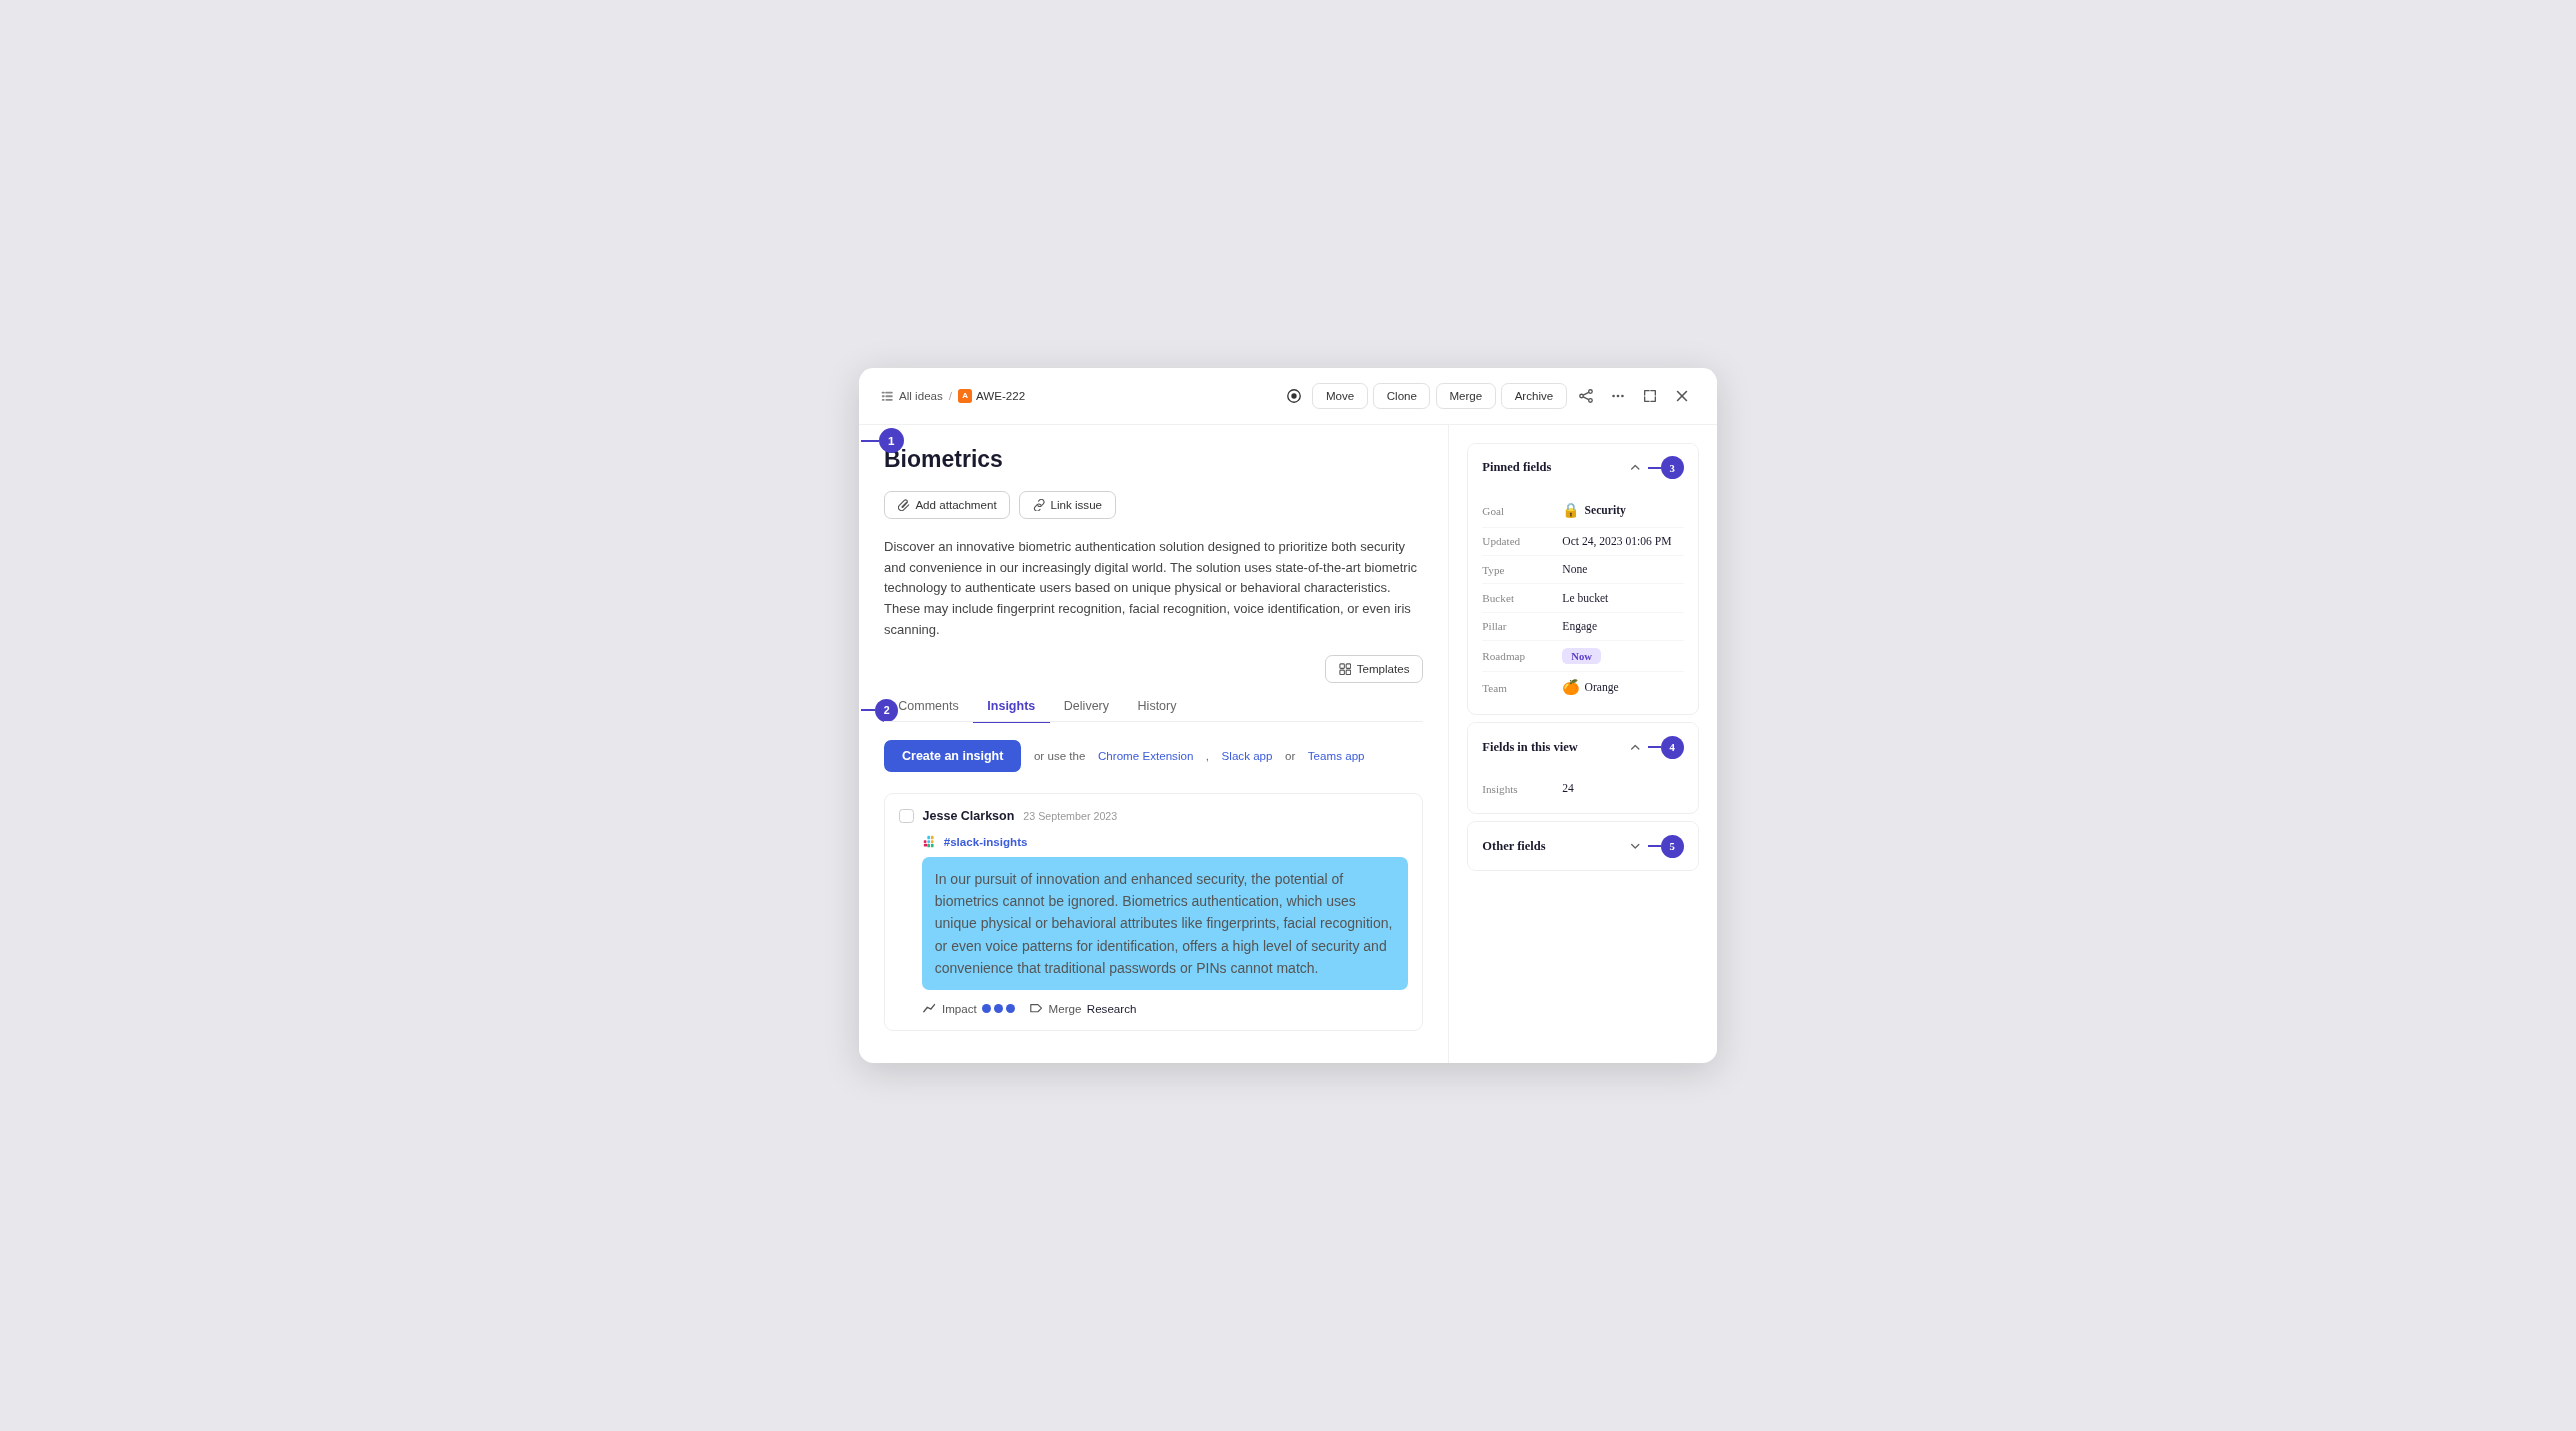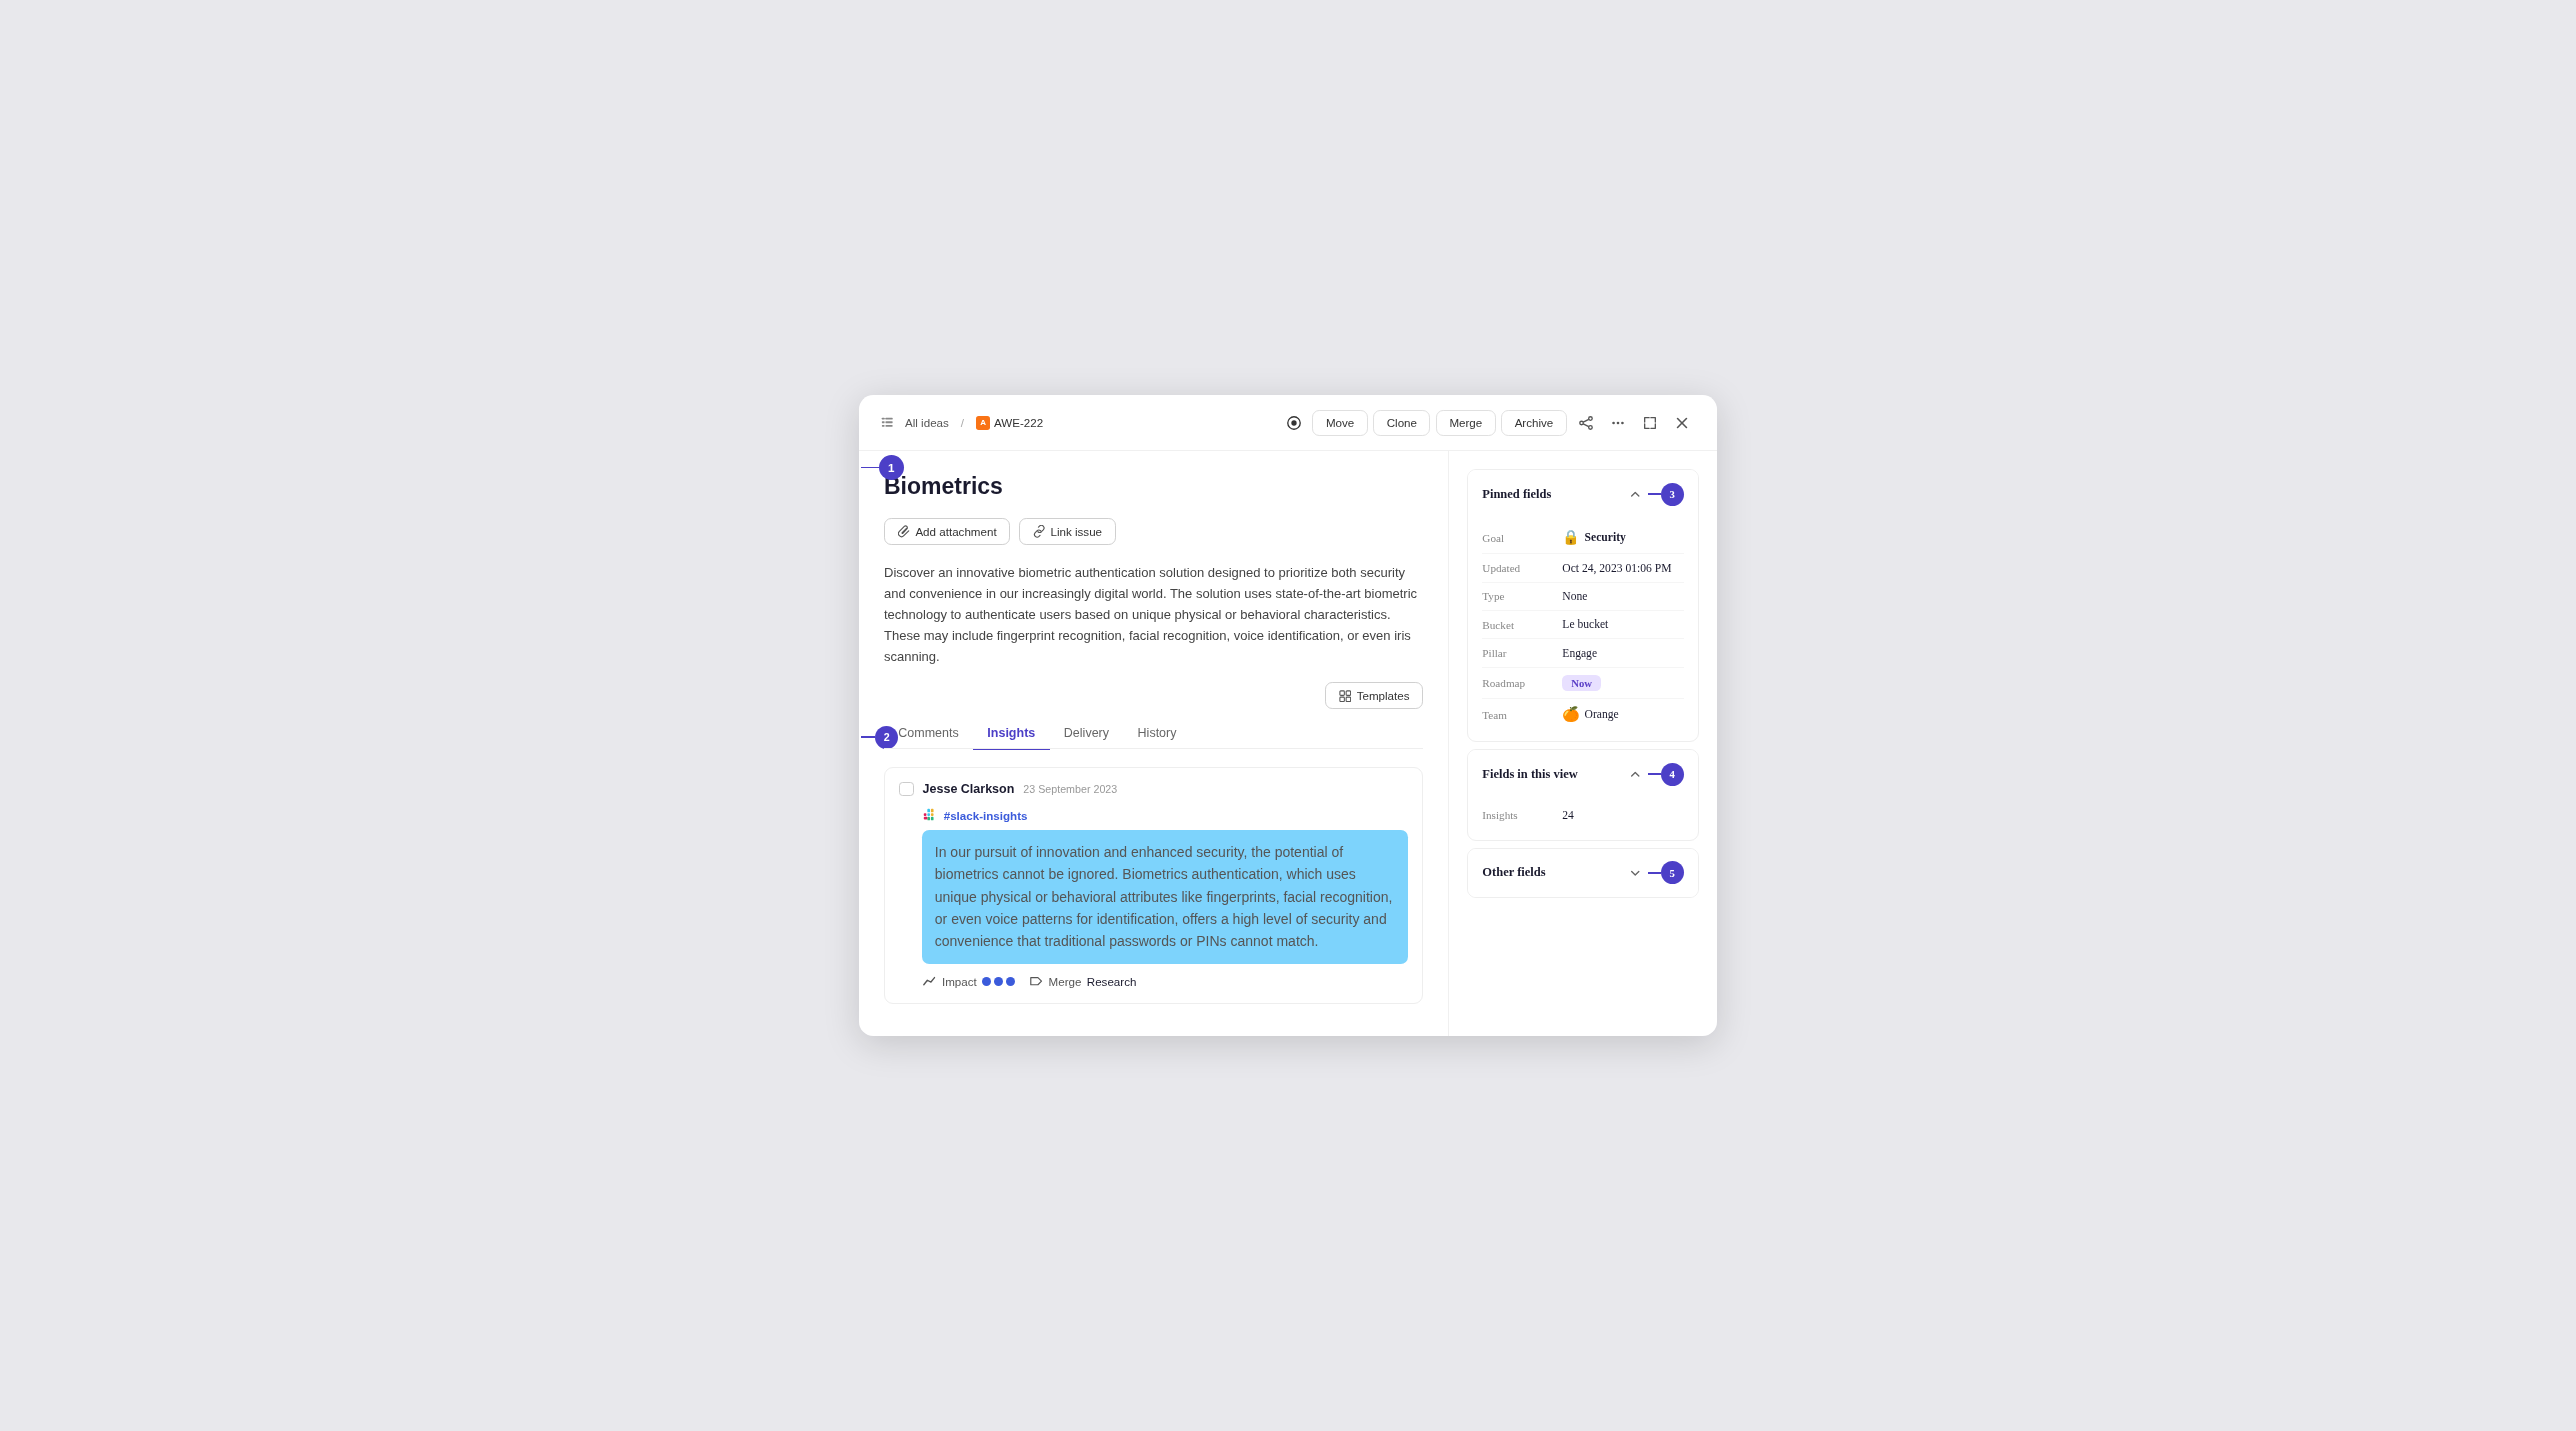--- a/index.html
+++ b/index.html
@@ -24,21 +24,21 @@
     .modal-header {
       display: flex;
       align-items: center;
       justify-content: space-between;
       padding: 14.3px 21.5px;
       border-bottom: 0.9px solid #f0f0f0;
     }
     .breadcrumb {
       display: flex;
       align-items: center;
-      gap: 12px;
+      gap: 6px;
       font-size: 11.6px;
       color: #555;
       justify-content: center;
     }
     .breadcrumb-id {
       display: flex;
       align-items: center;
       gap: 3.6px;
       font-weight: 500;
     }
@@ -470,20 +470,29 @@
           <div style="width:23px;height:23px;background:#4c3fc7;border-radius:50%;color:#fff;font-size:10.7px;font-weight:bold;display:flex;align-items:center;justify-content:center;">2</div>
         </div>
         <div class="tabs-row">
           <div class="tab">Comments</div>
           <div class="tab active">Insights</div>
           <div class="tab">Delivery</div>
           <div class="tab">History</div>
         </div>
       </div>
 
+      <div class="create-insight-area">
+        <button class="create-btn">Create an insight</button>
+        <span style="font-size:11.6px;color:#666;">or use the</span>
+        <a class="link-text">Chrome Extension</a>
+          <span style="font-size:11.6px;color:#666;">,</span>
+        <a class="link-text">Slack app</a>
+        <span style="font-size:11.6px;color:#666;">or</span>
+        <a class="link-text">Teams app</a>
+      </div>
 
       <div class="insight-card">
         <div class="insight-author-row">
           <div class="checkbox"></div>
           <span class="author-name">Jesse Clarkson</span>
           <span class="author-date">23 September 2023</span>
         </div>
         <div class="slack-ref">
 
           <svg width="16" height="16" viewBox="0 0 18 18">

